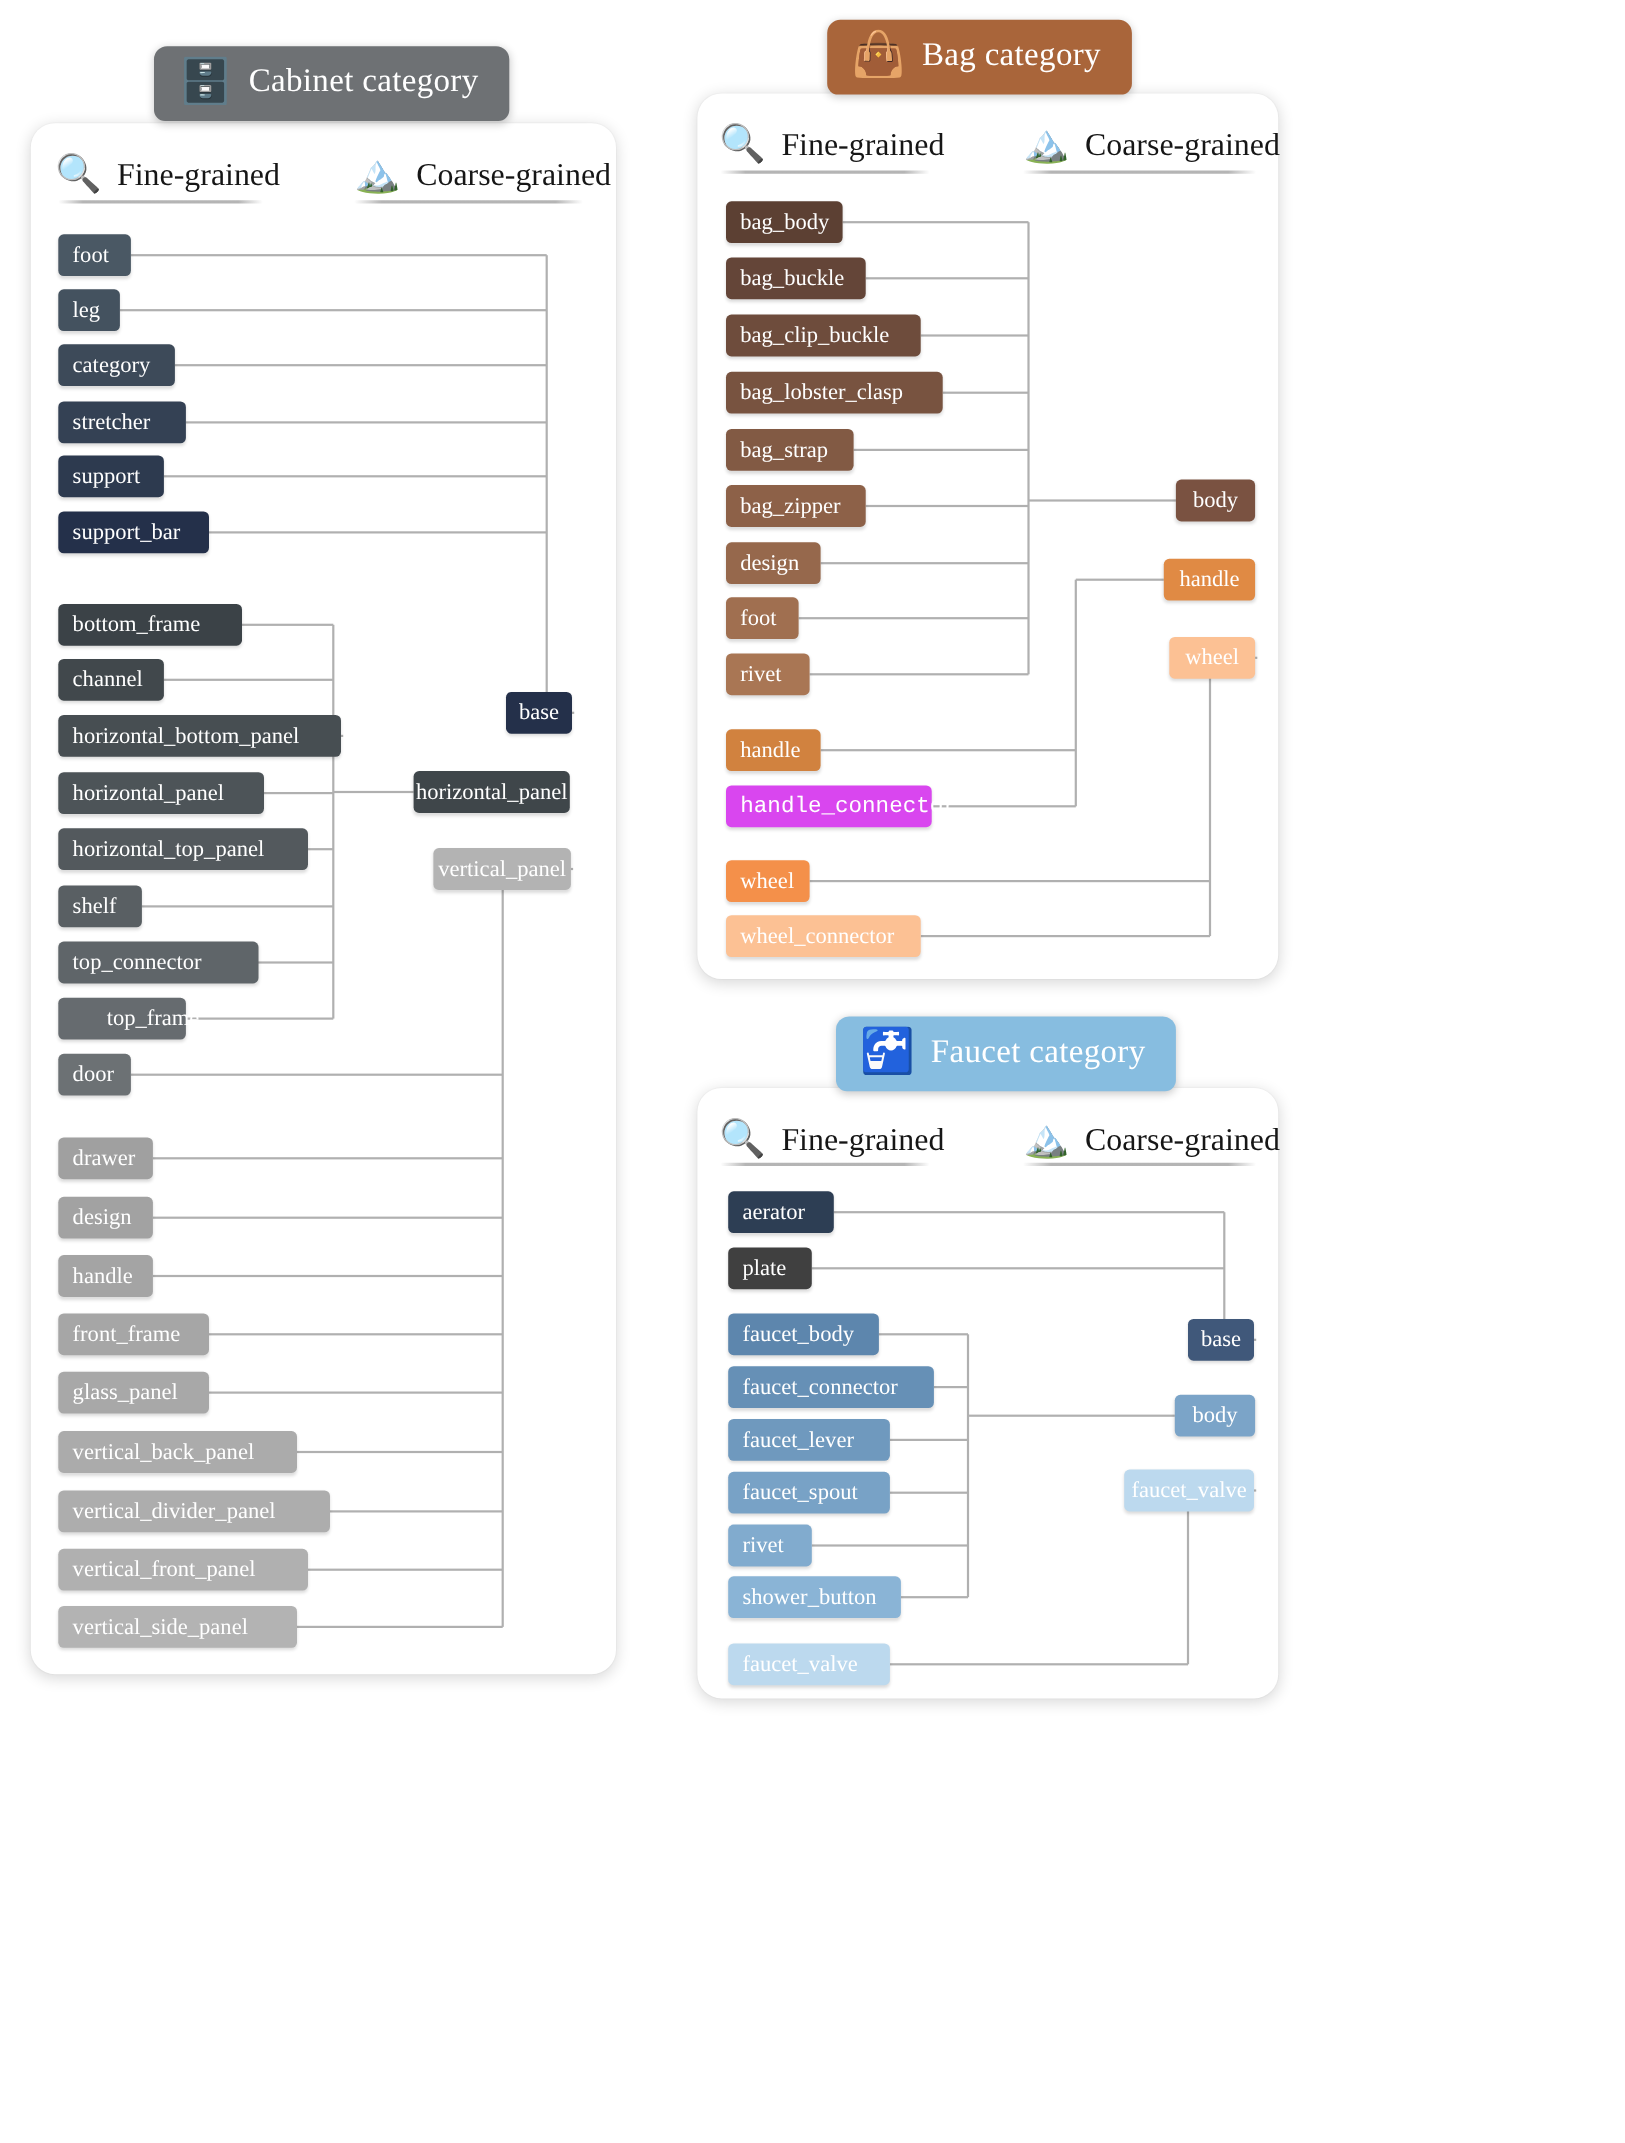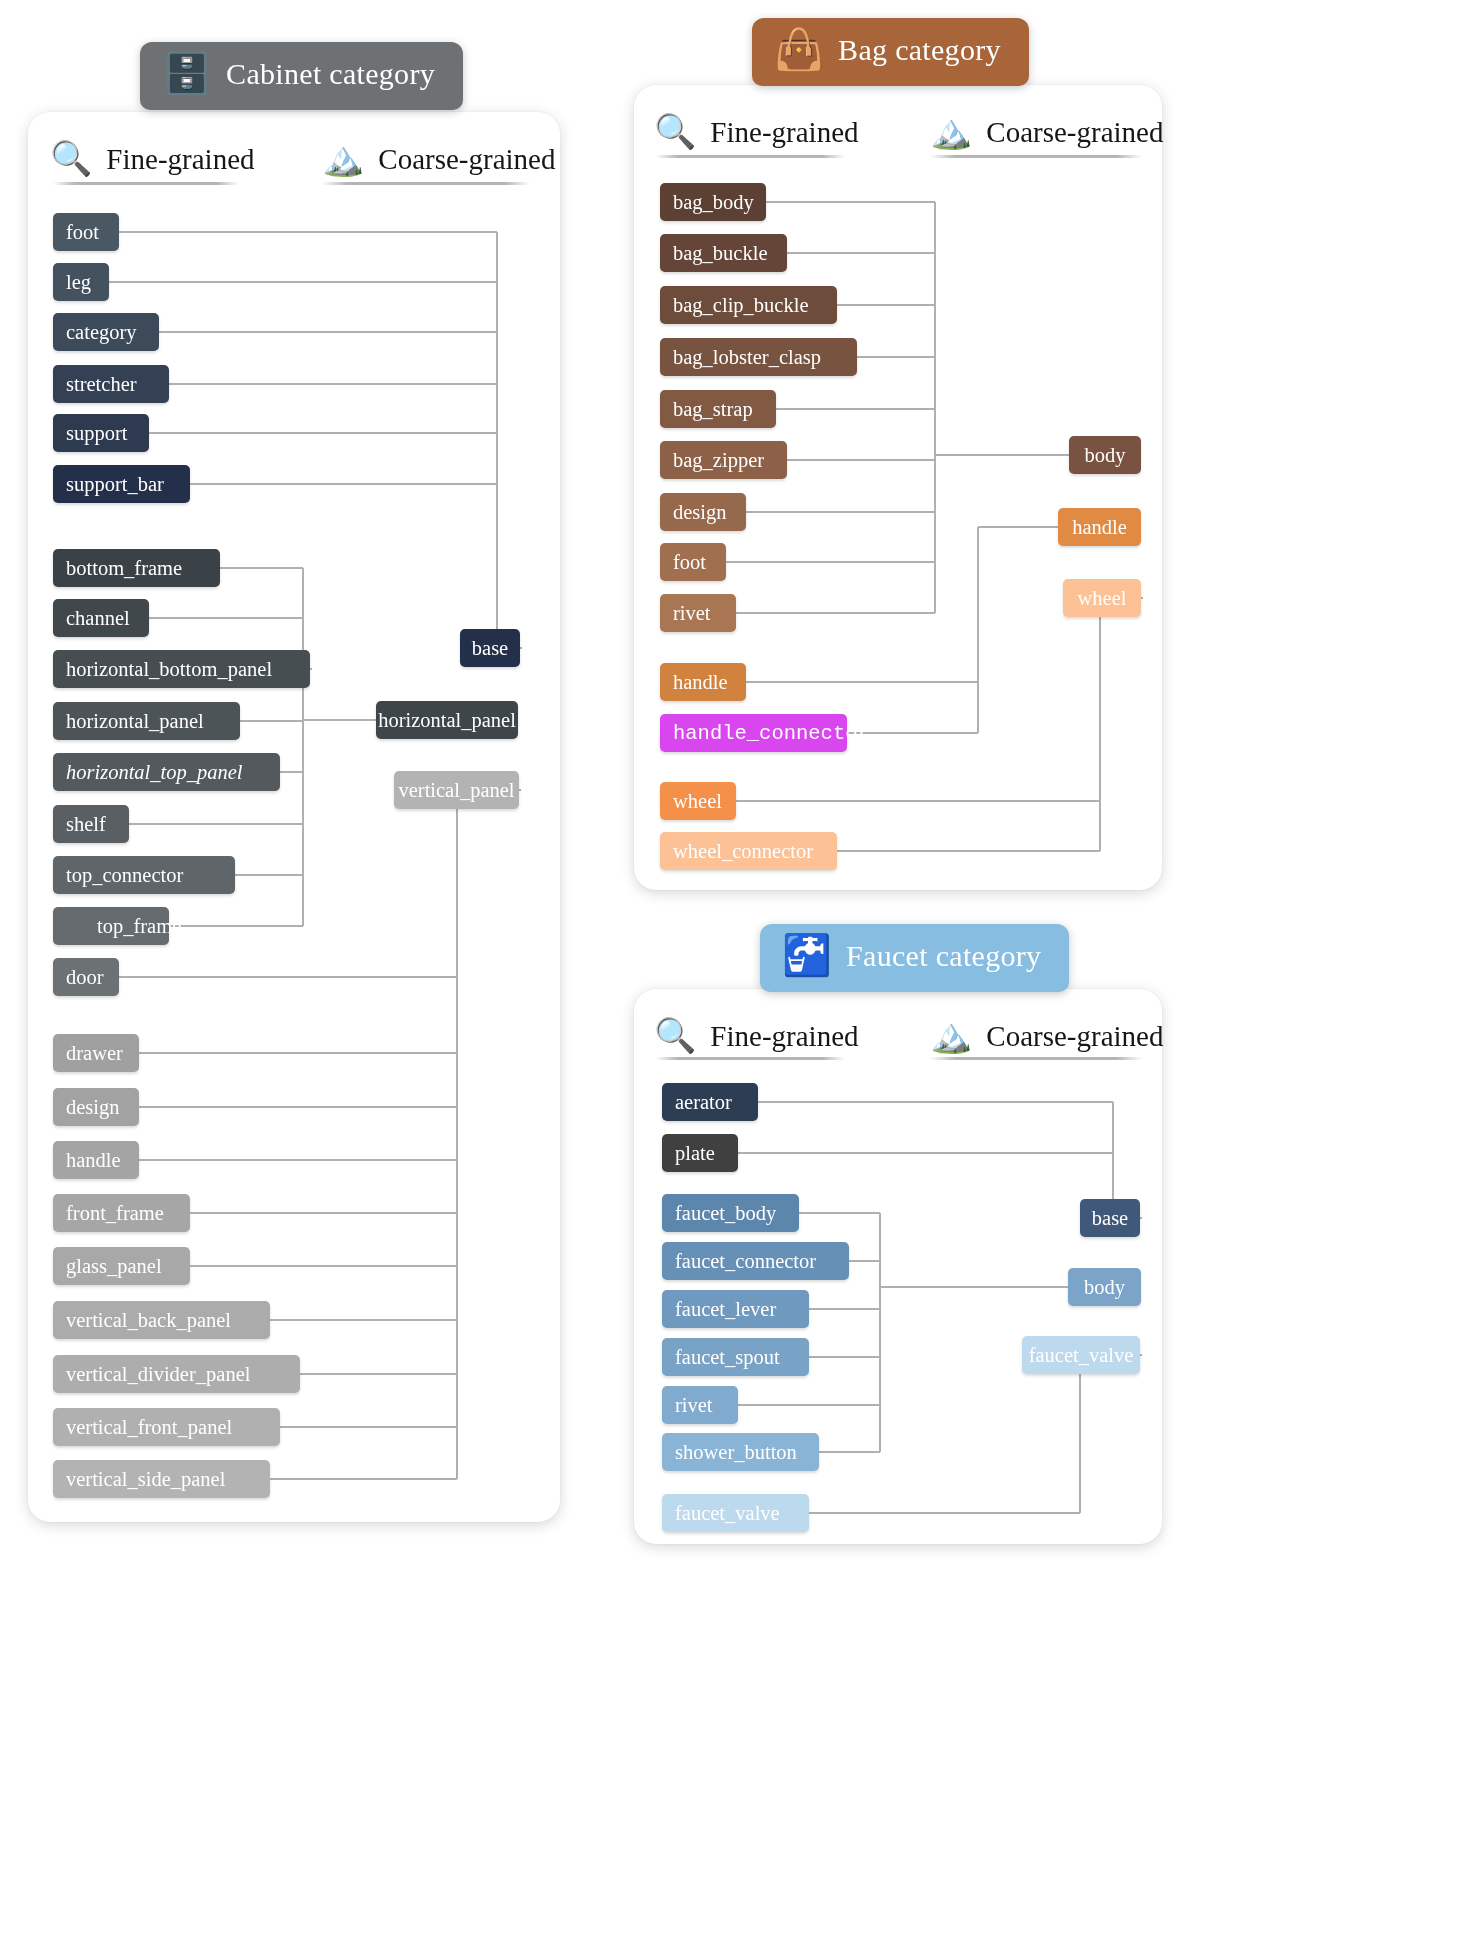--- a/index.html
+++ b/index.html
@@ -152,21 +152,21 @@
     </div>
     <div class="node" style="left: 53px; top: 599px; width: 96px; background: rgb(65, 72, 76);">
       <span>channel</span>
     </div>
     <div class="node" style="left: 53px; top: 650px; width: 257px; background: rgb(71, 78, 82);">
       <span>horizontal_bottom_panel</span>
     </div>
     <div class="node" style="left: 53px; top: 702px; width: 187px; background: rgb(77, 84, 88);">
       <span>horizontal_panel</span>
     </div>
-    <div class="node" style="left: 53px; top: 753px; width: 227px; background: rgb(83, 89, 93); font-style: italic;">
+    <div class="node" style="left: 53px; top: 753px; width: 227px; background: rgb(83, 89, 93);">
       <span>horizontal_top_panel</span>
     </div>
     <div class="node" style="left: 53px; top: 805px; width: 76px; background: rgb(89, 95, 99);">
       <span>shelf</span>
     </div>
     <div class="node" style="left: 53px; top: 856px; width: 182px; background: rgb(95, 101, 105);">
       <span>top_connector</span>
     </div>
     <div class="node" style="left: 53px; top: 907px; width: 116px; background: rgb(102, 107, 111); padding-left: 44px;">
       <span>top_frame</span>

